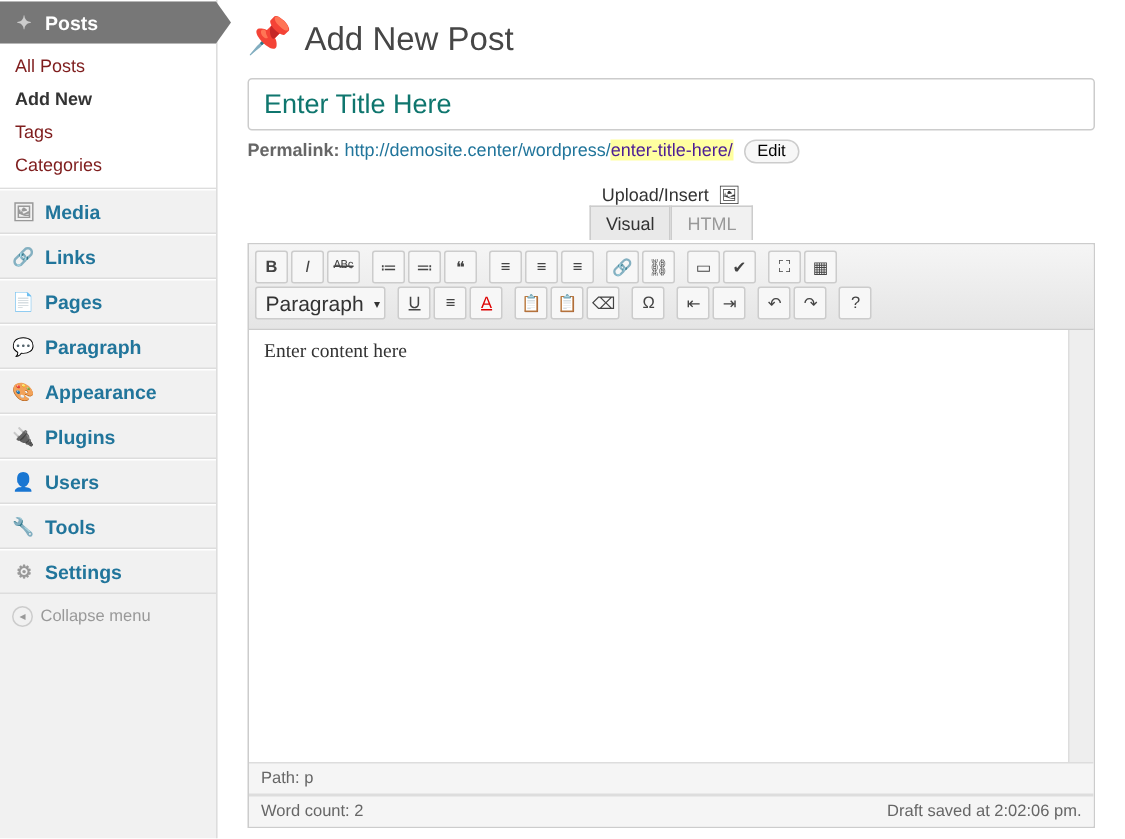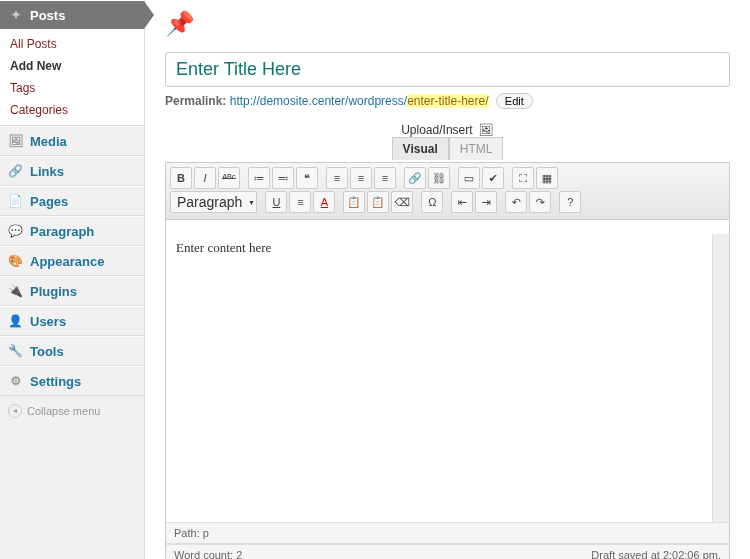--- a/index.html
+++ b/index.html
@@ -19,39 +19,39 @@
 .collapse-icon { width: 14px; height: 14px; border: 1px solid #ccc; border-radius: 50%; margin-right: 5px; text-align: center; line-height: 12px; font-size: 8px; }
 
 .main { flex: 1; padding: 10px 20px; overflow: hidden; }
 .page-title { font-size: 22px; font-weight: normal; color: #464646; display: flex; align-items: center; margin-bottom: 10px; }
 .pin-icon { width: 32px; height: 32px; margin-right: 6px; color: #999; font-size: 24px; }
 
 .title-input { width: 100%; padding: 6px 10px; font-size: 18px; border: 1px solid #ccc; border-radius: 3px; color: #0f766e; background: #fff; }
 
 .permalink { margin: 6px 0 14px; font-size: 12px; color: #666; }
 .permalink .base { color: #21759b; }
-.permalink .slug { background: #ffffa0; color: #a16207; }
+.permalink .slug { background: #ffffa0; color: #4c1d95; }
 .edit-btn { border: 1px solid #ccc; border-radius: 10px; padding: 1px 8px; background: #f7f7f7; font-size: 11px; cursor: pointer; margin-left: 4px; }
 
 .upload-row { display: flex; justify-content: space-between; align-items: center; margin-bottom: 2px; flex-direction: column; }
 .upload-left { font-size: 12px; color: #333; display: flex; align-items: center; }
 .upload-icon { margin-left: 6px; cursor: pointer; }
 .tabs { display: flex; }
 .tab { padding: 4px 10px; border: 1px solid #ccc; background: #f1f1f1; font-size: 12px; color: #999; cursor: pointer; border-bottom: none; }
-.tab.active { background: #e9e9e9; color: #333; font-weight: bold; }
+.tab.active { background: #e9e9e9; color: #333; font-weight: normal; }
 
 .editor-wrap { border: 1px solid #ccc; }
 .toolbar { background: linear-gradient(#f5f5f5, #e5e5e5); border-bottom: 1px solid #ccc; padding: 4px; }
 .tb-row { display: flex; flex-wrap: wrap; gap: 2px; margin-bottom: 2px; }
 .tb-btn { width: 22px; height: 22px; border: 1px solid #ccc; background: #f7f7f7; border-radius: 2px; display: flex; align-items: center; justify-content: center; font-size: 11px; cursor: pointer; color: #444; }
 .tb-sep { width: 4px; }
 .paragraph-sel { height: 22px; border: 1px solid #ccc; border-radius: 2px; background: #f7f7f7; padding: 0 14px 0 6px; font-size: 14px; cursor: pointer; position: relative; display: flex; align-items: center; }
 .paragraph-sel::after { content: "▾"; position: absolute; right: 3px; font-size: 8px; }
 
-.editor-body { position: relative; height: 288px; margin-top: 14px; }
+.editor-body { position: relative; height: 288px; }
 .editor-content { width: 100%; height: 100%; padding: 6px 10px; font-family: Georgia, serif; font-size: 13px; color: #333; border: none; outline: none; resize: none; }
 .editor-body::after { content: ""; position: absolute; right: 0; top: 0; bottom: 0; width: 16px; background: #eee; border-left: 1px solid #ddd; }
 
 .editor-footer { background: #f5f5f5; border-top: 1px solid #ddd; padding: 4px 8px; font-size: 11px; color: #666; display: flex; justify-content: space-between; }
 .footer-top { border-bottom: 1px solid #ddd; }
 </style>
 </head>
 <body>
 
 <div class="wrap">
@@ -124,20 +124,21 @@
       </div>
     <div class="collapse">
       <span class="collapse-icon">◂</span>
       <span>Collapse menu</span>
     </div>
   </div>
 
   <div class="main">
     <h1 class="page-title">
       <span class="pin-icon">📌</span>
+      <span>Add New Post</span>
     </h1>
 
     <input class="title-input" type="text" value="Enter Title Here" style="">
 
     <div class="permalink">
       <b>Permalink:</b>
       <span class="base">http://demosite.center/wordpress/</span><span class="slug">enter-title-here/</span>
       <button class="edit-btn">Edit</button>
     </div>
 

